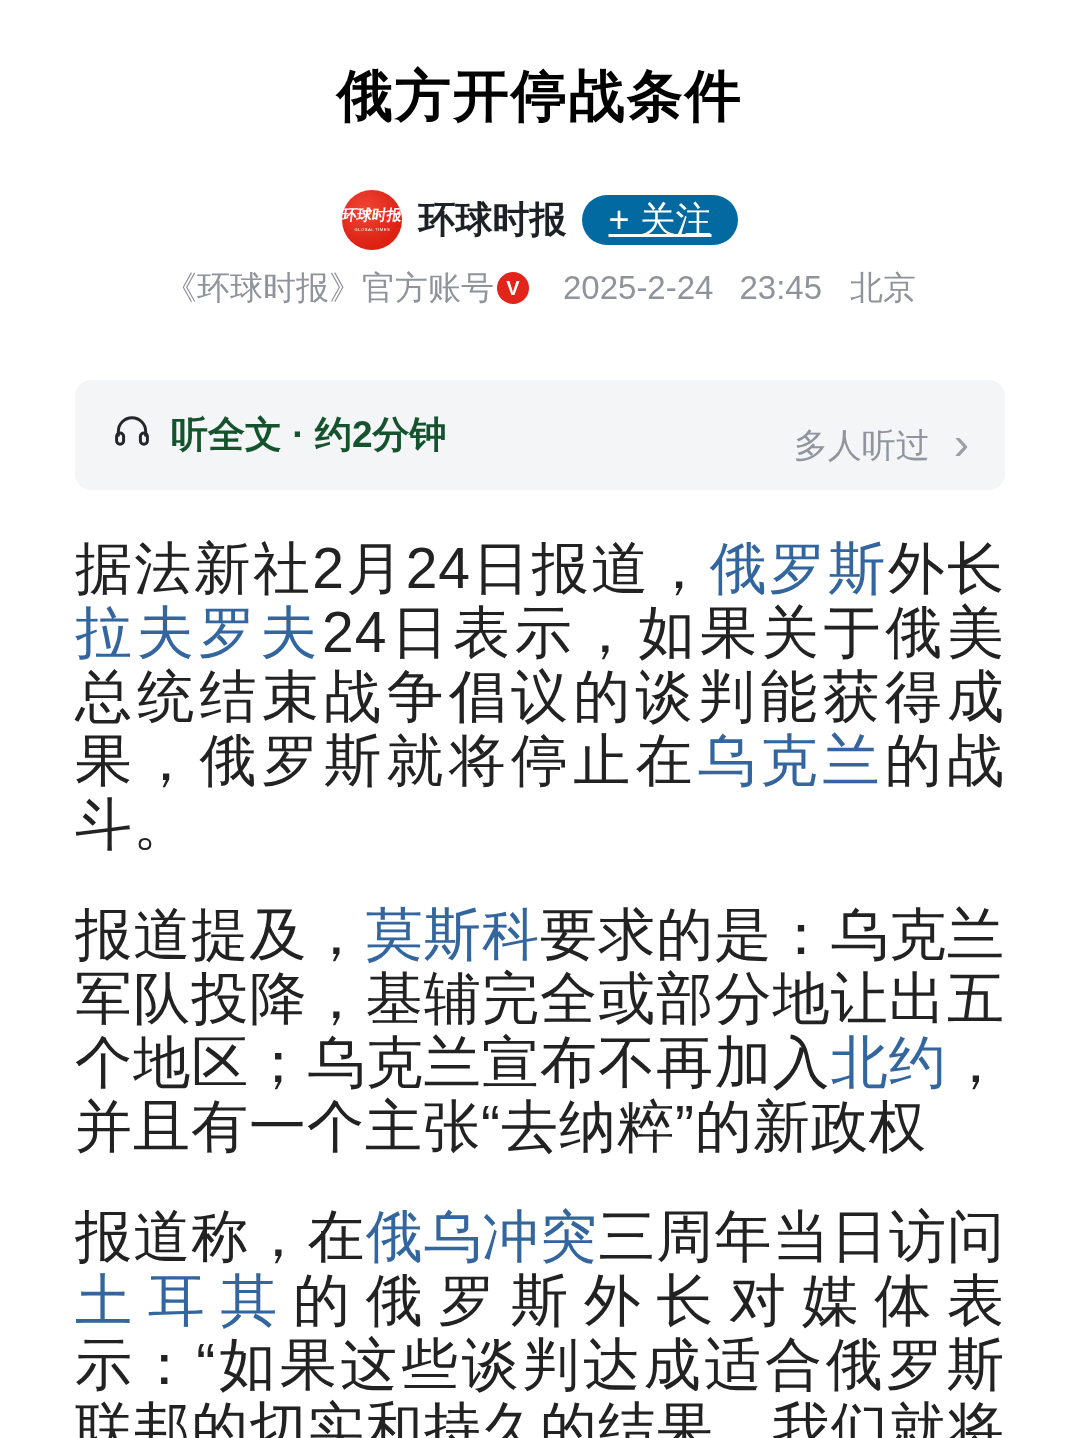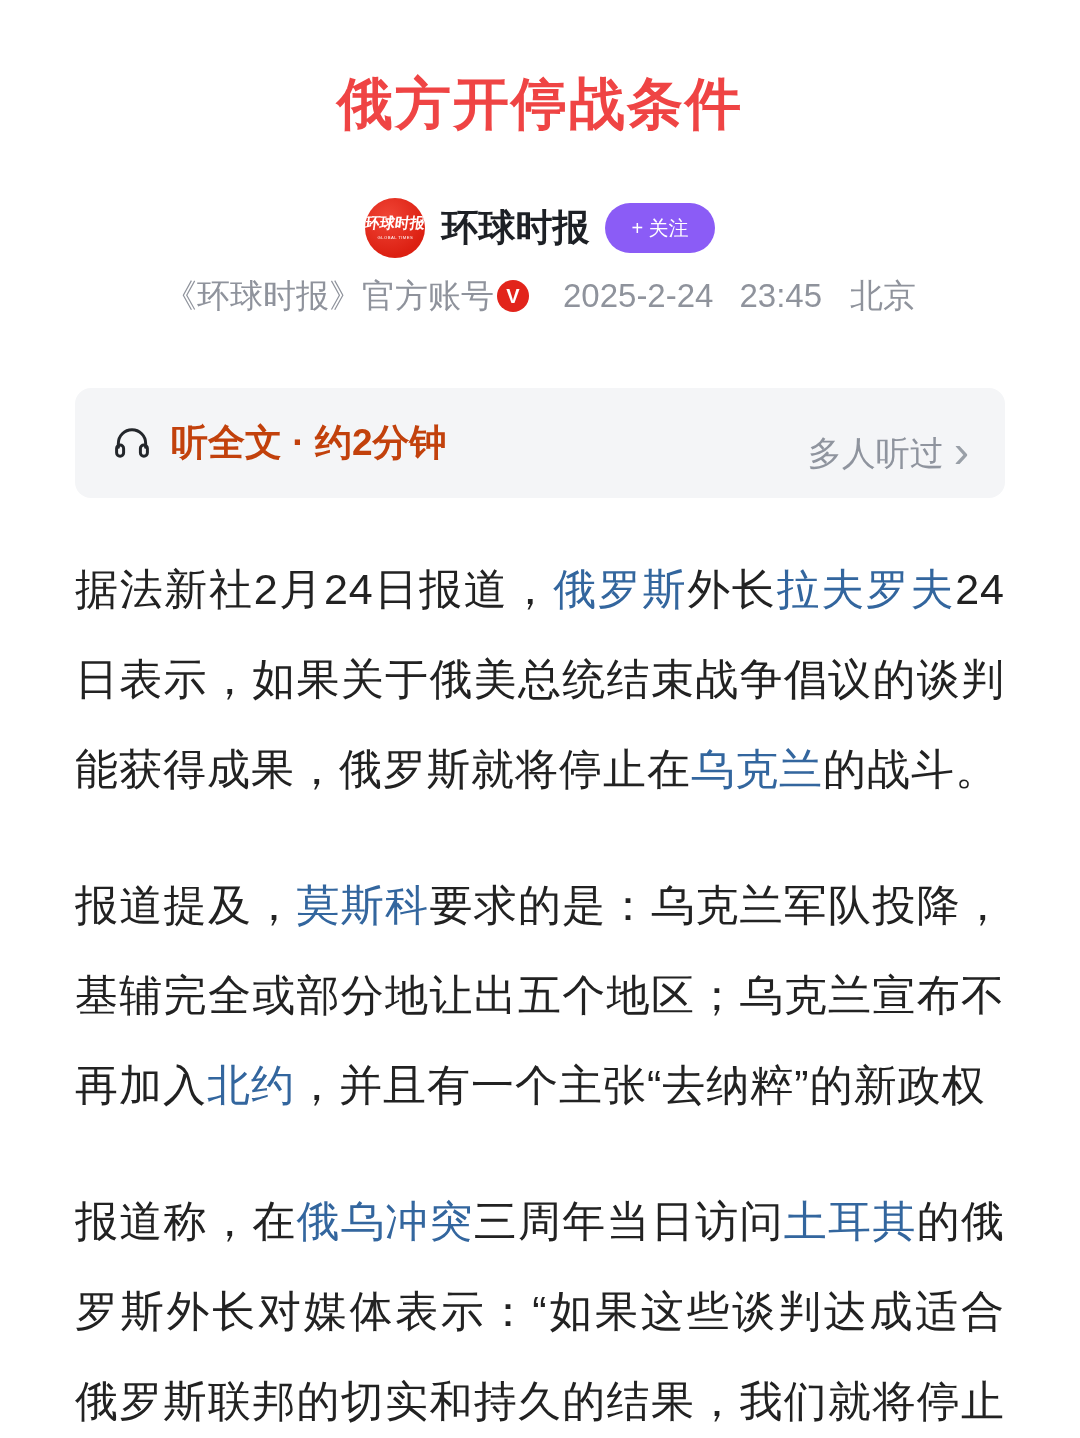--- a/index.html
+++ b/index.html
@@ -6,45 +6,46 @@
   body {
     width:1080px; height:1438px; overflow:hidden;
     background:#ffffff;
     font-family:"Liberation Sans","DejaVu Sans",sans-serif;
   }
   .page {
     width:1080px; height:1438px; box-sizing:border-box;
     padding-top:52px; background:#ffffff; position:relative;
   }
   .title {
-    margin:16px; text-align:center;
+    margin:8px; text-align:center;
     font-size:56px; line-height:72px; font-weight:700;
-    color:#ef4444; letter-spacing:2px;
+    color:#000000; letter-spacing:2px;
   }
   .author-row {
     margin-top:58px; height:60px;
     display:flex; align-items:center; justify-content:center; gap:16px;
   }
   .avatar {
     width:60px; height:60px; border-radius:50%;
     background:radial-gradient(circle at 38% 32%, #f04536 0%, #dc2012 70%);
     color:#fff; display:flex; flex-direction:column;
     align-items:center; justify-content:center; flex:0 0 auto;
     overflow:hidden;
   }
   .avatar .cn { font-size:15px; font-weight:700; transform:skewX(-8deg); white-space:nowrap; }
   .avatar .en { font-size:10px; transform:scale(0.42); margin-top:-1px; white-space:nowrap; letter-spacing:1px; }
   .author-name { font-size:37px; font-weight:600; color:#1d2025; }
   .follow-btn {
     border:none; cursor:pointer;
-    background:#8b5cf6; color:#ffffff;
-    font-size:20px; font-weight:500;
+    background:#0369a1; color:#ffffff;
+    font-size:36px; font-weight:500;
     height:50px; padding:0 26px; border-radius:25px;
     display:flex; align-items:center;
     font-family:inherit;
+    text-decoration:underline;
   }
   .meta-row {
     margin-top:18px;
     display:flex; align-items:center; justify-content:center;
     font-size:33px; color:#8f939c; line-height:40px;text-align:right;
   }
   .v-badge {
     width:32px; height:32px; border-radius:50%;
     background:#e2241b; color:#ffffff;
     font-size:20px; font-weight:700;
@@ -54,33 +55,33 @@
   .meta-date { margin-left:34px; }
   .meta-time { margin-left:26px; }
   .meta-loc  { margin-left:28px; }
   .audio-bar {
     margin:72px 75px 0; height:110px; box-sizing:border-box;
     background:#f4f5f7; border-radius:16px;
     display:flex; align-items:center; padding:0 36px;
     cursor:pointer;
   }
   .audio-left {
-    display:flex; align-items:center; gap:18px;
-    font-size:37px; font-weight:600; color:#c2410c;
+    display:flex; gap:18px;
+    font-size:37px; font-weight:600; color:#14532d;
   }
   .audio-left svg { display:block; }
   .audio-right {
-    margin-left:auto; display:flex; align-items:center; gap:10px;
+    margin-left:auto; display:flex; align-items:center; gap:24px;
     font-size:34px; color:#8f949e; font-weight:400;margin-top:21px;
   }
   .chev { font-size:46px; line-height:1; margin-top:-6px; color:#9aa0a8; }
   .article-body { margin:46px 75px 0; }
   .article-body p {
     margin:0 0 46px;
-    font-size:43px; line-height:90px; color:#222222;
+    font-size:57px; line-height:64px; color:#222222;
     text-align:justify; letter-spacing:1px;
     word-break:break-all;
   }
   .article-body p:last-child { margin-bottom:0; }
   a.entity-link { color:#33669e; text-decoration:none; cursor:pointer; }
 </style>
 </head>
 <body>
 
 <div class="page">

